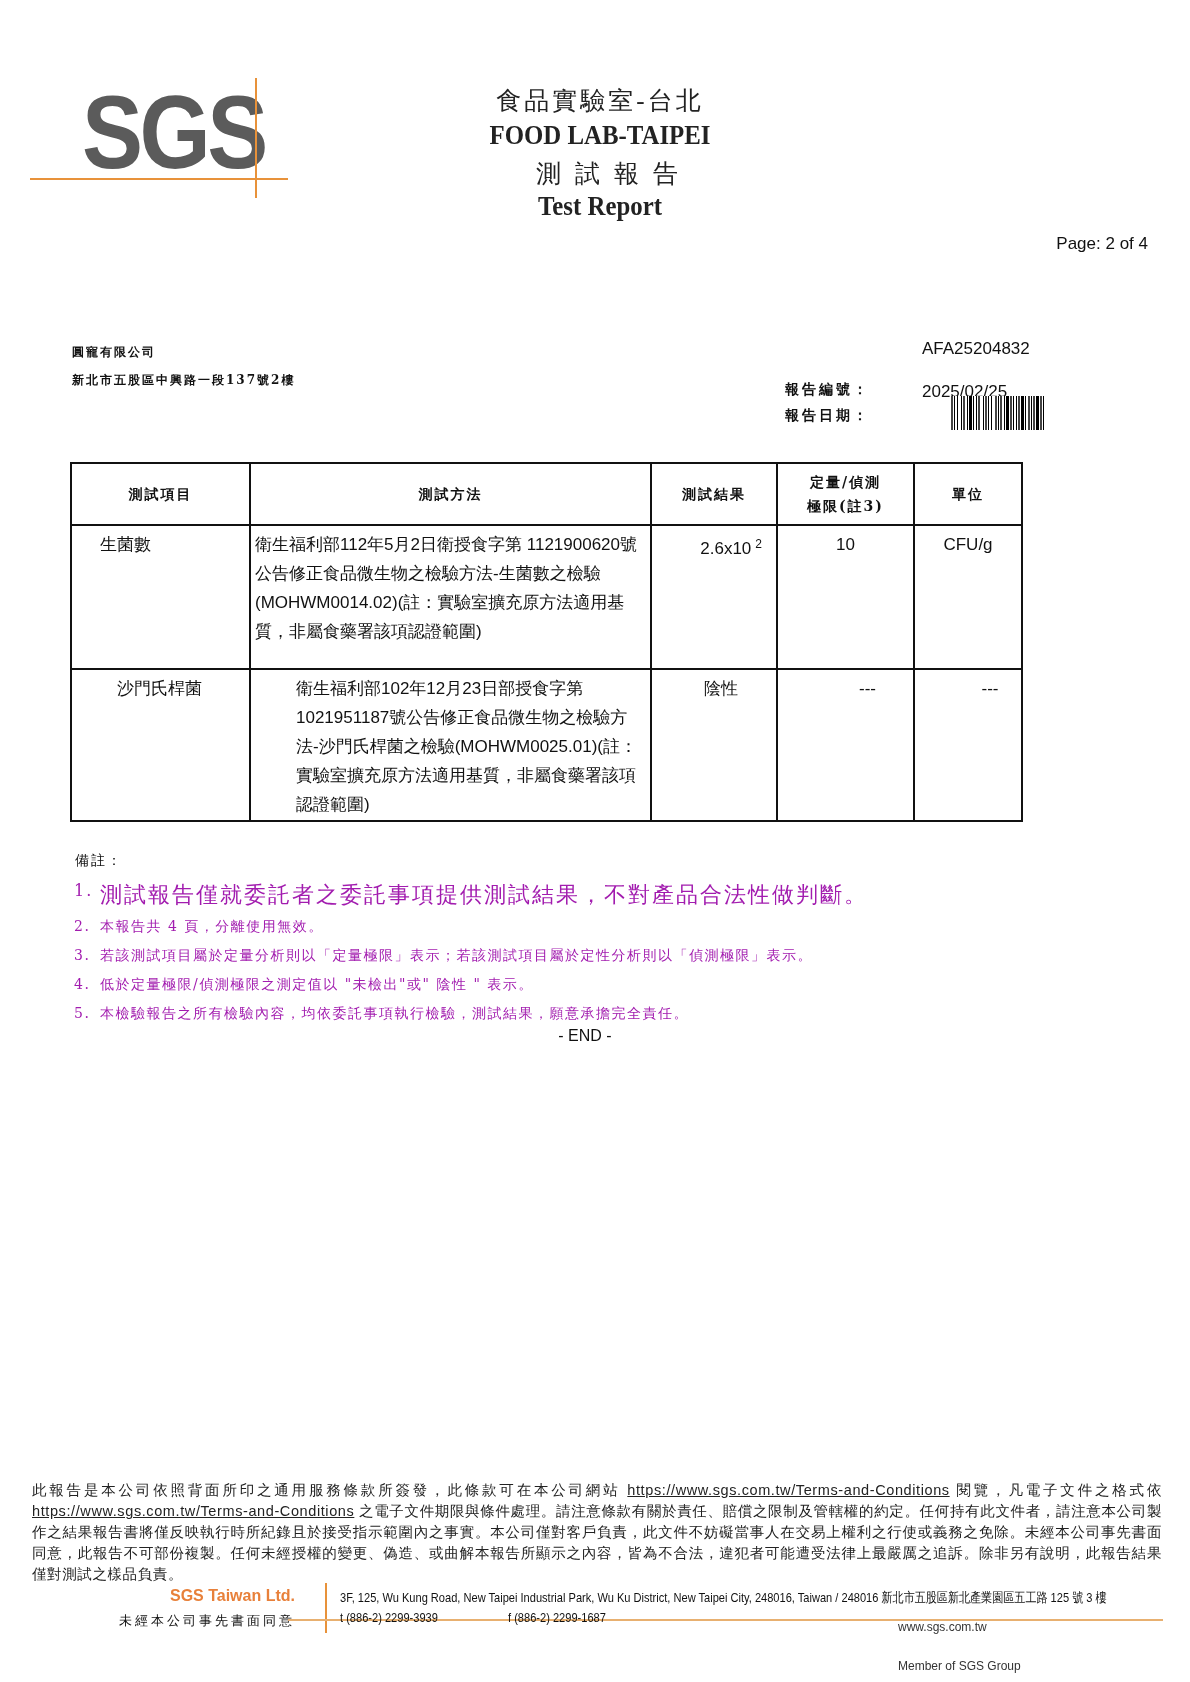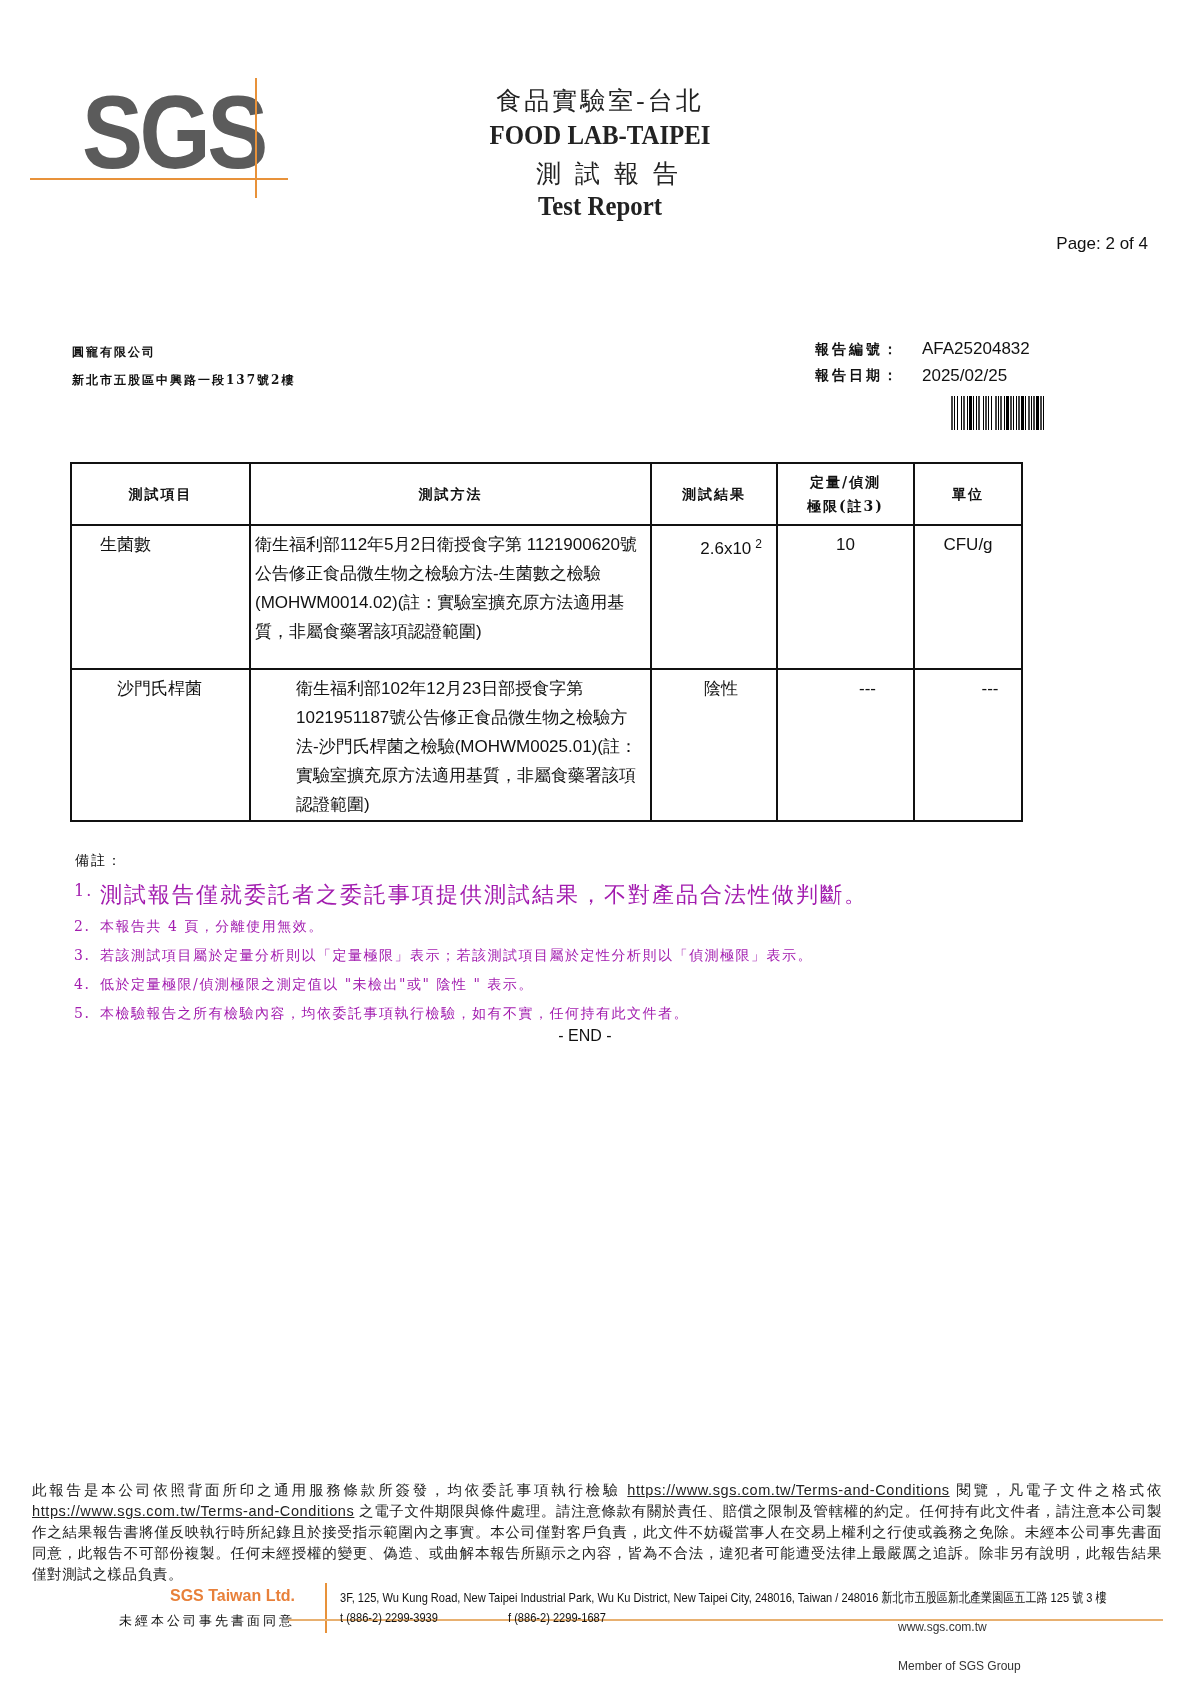--- a/index.html
+++ b/index.html
@@ -17,21 +17,21 @@
   
   .hdr { left: 400px; width: 400px; text-align: center; font-family: "Liberation Serif", "DejaVu Serif", serif; color: #222; }
   .hdr-cn1 { top: 84px; font-size: 25px; letter-spacing: 3px; }
   .hdr-en1 { top: 120px; font-size: 27px; font-weight: 700; transform: scaleX(0.92); }
   .hdr-cn2 { top: 157px; font-size: 25px; letter-spacing: 14px; padding-left: 14px; }
   .hdr-en2 { top: 191px; font-size: 27px; font-weight: 700; transform: scaleX(0.92); }
   .page-no { right: 42px; top: 234px; font-size: 17px; color: #111; }
 
   
   .client { left: 72px; top: 338px; font-family: "DejaVu Serif", serif; font-weight: 700; font-size: 12px; line-height: 28px; letter-spacing: 2px; }
-  .meta-label { left: 815px; font-family: Liberation Mono, monospace; font-weight: 700; font-size: 14px; letter-spacing: 3px; }
+  .meta-label { left: 785px; font-family: Liberation Mono, monospace; font-weight: 700; font-size: 14px; letter-spacing: 3px; margin-top: 40px; }
   .meta-value { left: 922px; font-size: 17px; text-align: right; }
   .barcode { left: 951px; top: 396px; width: 163px; height: 34px; display: flex; align-items: stretch; }
   .barcode span { display: block; height: 100%; }
 
   
   table.results { position: absolute; left: 70px; top: 462px; width: 951px; border-collapse: collapse; table-layout: fixed; }
   table.results th, table.results td { border: 2px solid #111; vertical-align: top; }
   table.results th { height: 58px; vertical-align: middle; text-align: center; font-family: "DejaVu Serif", serif; font-weight: 700; font-size: 14px; letter-spacing: 2px; line-height: 24px; }
   table.results td { font-size: 17px; line-height: 29px; padding-top: 4px; }
   .row1 td { height: 137px; }
@@ -78,21 +78,21 @@
 <div class="abs page-no">Page: 2 of 4</div>
 
 <div class="abs client">
   <div>圓寵有限公司</div>
   <div>新北市五股區中興路一段137號2樓</div>
 </div>
 
 <div class="abs meta-label" style="top:341px">報告編號：</div>
 <div class="abs meta-value" style="top:339px">AFA25204832</div>
 <div class="abs meta-label" style="top:367px">報告日期：</div>
-<div class="abs meta-value" style="top:366px">2025/02/25</div>
+<div class="abs meta-value" style="top:382px">2025/02/25</div>
 <div class="abs barcode" id="barcode">
     <span style="width: 2px; background: rgb(68, 68, 68);"></span>
     <span style="width: 1px; background: rgb(255, 255, 255);"></span>
     <span style="width: 1px; background: rgb(0, 0, 0);"></span>
     <span style="width: 2px; background: rgb(255, 255, 255);"></span>
     <span style="width: 1px; background: rgb(0, 0, 0);"></span>
     <span style="width: 3px; background: rgb(255, 255, 255);"></span>
     <span style="width: 1px; background: rgb(0, 0, 0);"></span>
     <span style="width: 1px; background: rgb(255, 255, 255);"></span>
     <span style="width: 2px; background: rgb(68, 68, 68);"></span>
@@ -194,26 +194,26 @@
 <div class="abs note note-s" style="top:918px">
   <span class="num">2.</span><span>本報告共 4 頁，分離使用無效。</span>
 </div>
 <div class="abs note note-s" style="top:947px">
   <span class="num">3.</span><span>若該測試項目屬於定量分析則以「定量極限」表示；若該測試項目屬於定性分析則以「偵測極限」表示。</span>
 </div>
 <div class="abs note note-s" style="top:976px">
   <span class="num">4.</span><span>低於定量極限/偵測極限之測定值以 "未檢出"或" 陰性 " 表示。</span>
 </div>
 <div class="abs note note-s" style="top:1005px">
-  <span class="num">5.</span><span>本檢驗報告之所有檢驗內容，均依委託事項執行檢驗，如有不實，任何持有此文件者。</span>
+  <span class="num">5.</span><span>本檢驗報告之所有檢驗內容，均依委託事項執行檢驗，測試結果，願意承擔完全責任。</span>
 </div>
 <div class="abs end-mark">- END -</div>
 
 <div class="abs disclaimer">
-  <span>此報告是本公司依照背面所印之通用服務條款所簽發，均依委託事項執行檢驗 </span><a>https://www.sgs.com.tw/Terms-and-Conditions</a><span> 閱覽，凡電子文件之格式依</span>
+  <span>此報告是本公司依照背面所印之通用服務條款所簽發，此條款可在本公司網站 </span><a>https://www.sgs.com.tw/Terms-and-Conditions</a><span> 閱覽，凡電子文件之格式依</span>
   <a>https://www.sgs.com.tw/Terms-and-Conditions</a><span> 之電子文件期限與條件處理。請注意條款有關於責任、賠償之限制及管轄權的約定。任何持有此文件者，請注意本公司製作之結果報告書將僅反映執行時所紀錄且於接受指示範圍內之事實。本公司僅對客戶負責，此文件不妨礙當事人在交易上權利之行使或義務之免除。未經本公司事先書面同意，此報告不可部份複製。任何未經授權的變更、偽造、或曲解本報告所顯示之內容，皆為不合法，違犯者可能遭受法律上最嚴厲之追訴。除非另有說明，此報告結果僅對測試之樣品負責。</span>
 </div>
 
 <div class="abs ft-company">SGS Taiwan Ltd.</div>
 <div class="abs ft-company-cn">未經本公司事先書面同意</div>
 <div class="abs ft-vline"></div>
 <div class="abs ft-hline"></div>
 <div class="abs ft-addr">3F, 125, Wu Kung Road, New Taipei Industrial Park, Wu Ku District, New Taipei City, 248016, Taiwan  / 248016 新北市五股區新北產業園區五工路 125 號 3 樓</div>
 <div class="abs ft-tel">t (886-2) 2299-3939</div>
 <div class="abs ft-fax">f (886-2) 2299-1687</div>

